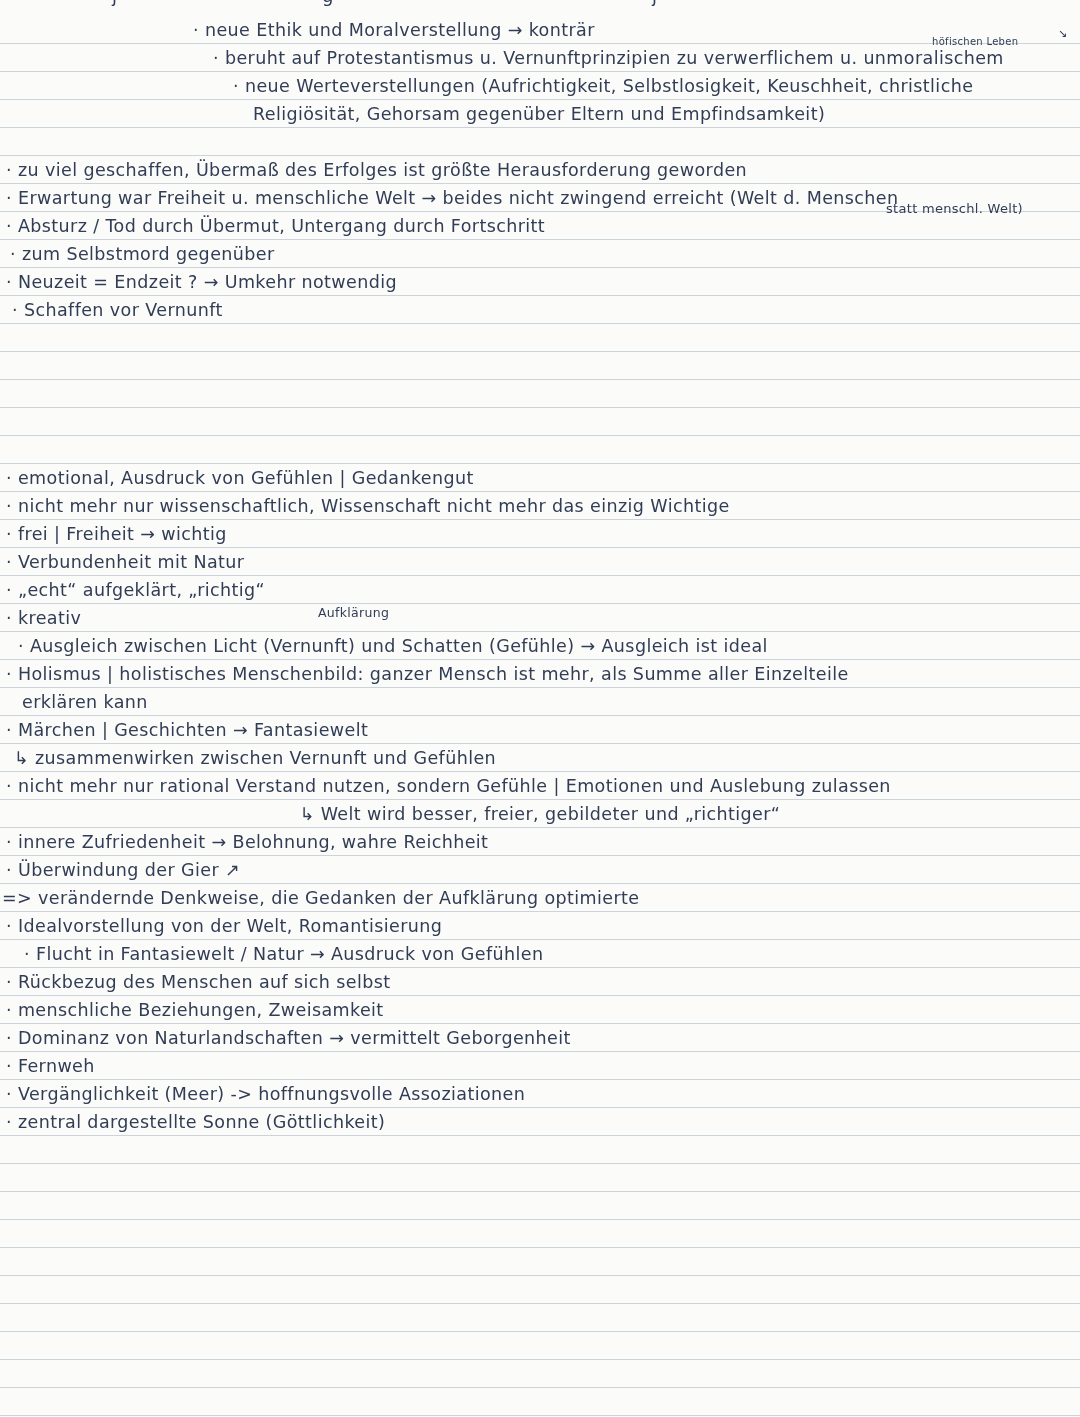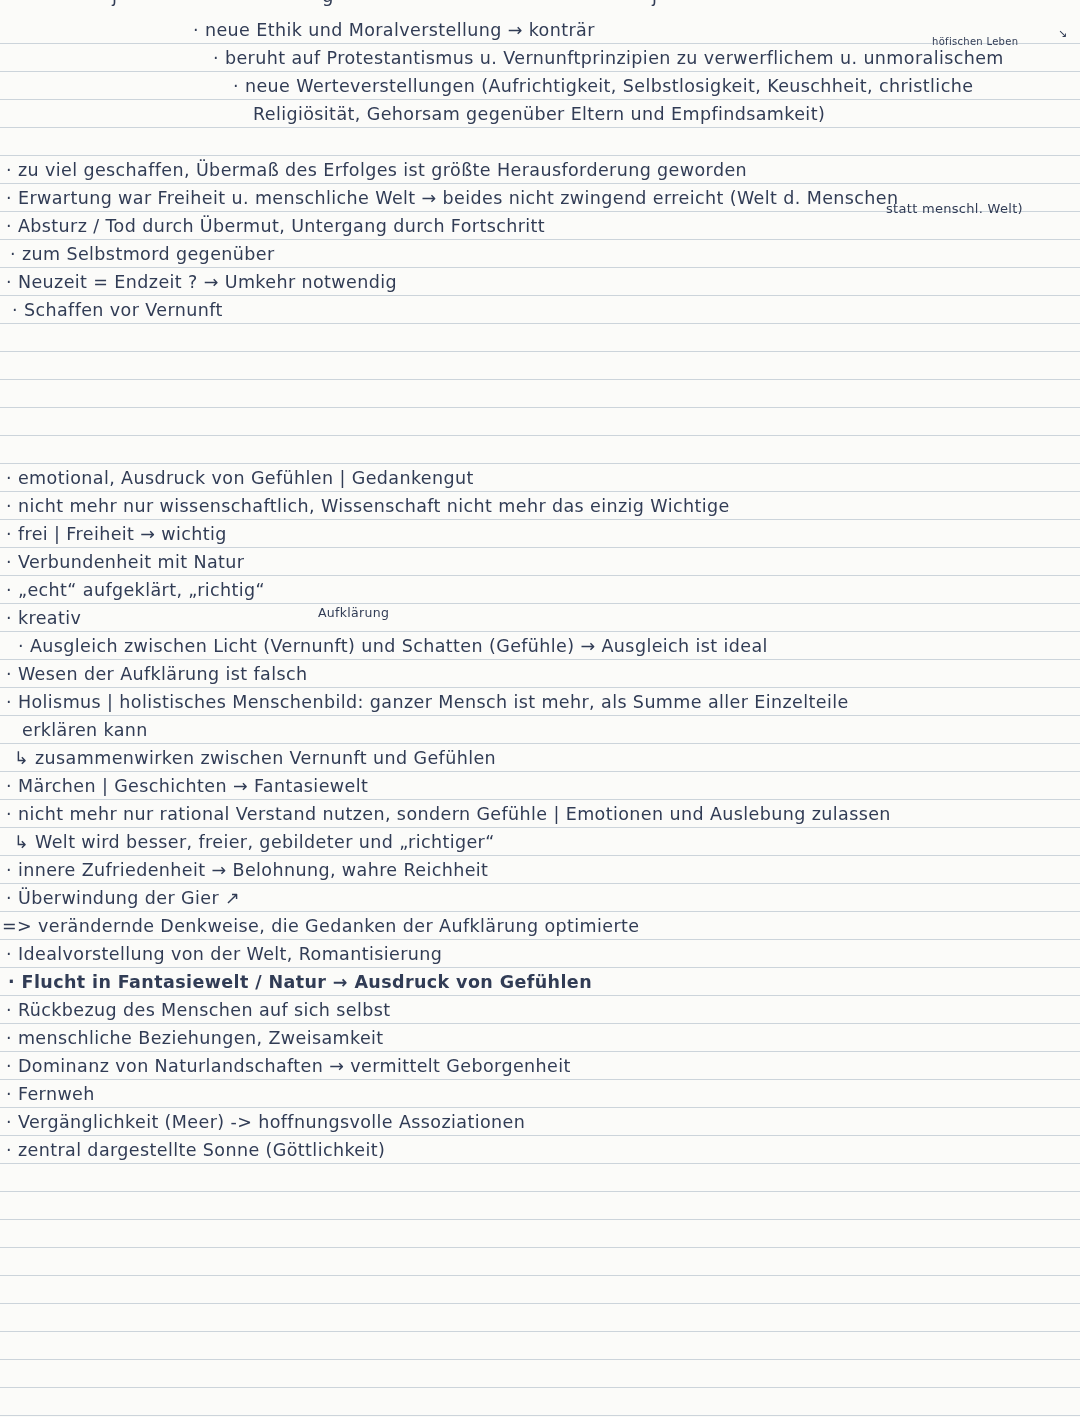--- a/index.html
+++ b/index.html
@@ -66,32 +66,31 @@
       <div class="row"></div>
       <div class="row"></div>
       <div class="row"></div>
       <div class="row" style="padding-left: 6px;"><span>· emotional, Ausdruck von Gefühlen | Gedankengut</span></div>
       <div class="row" style="padding-left: 6px;"><span>· nicht mehr nur wissenschaftlich, Wissenschaft nicht mehr das einzig Wichtige</span></div>
       <div class="row" style="padding-left: 6px;"><span>· frei | Freiheit → wichtig</span></div>
       <div class="row" style="padding-left: 6px;"><span>· Verbundenheit mit Natur</span></div>
       <div class="row" style="padding-left: 6px;"><span>· „echt“ aufgeklärt, „richtig“</span></div>
       <div class="row" style="padding-left: 6px;"><span>· kreativ</span></div>
       <div class="row" style="padding-left: 18px;"><span>· Ausgleich zwischen Licht (Vernunft) und Schatten (Gefühle) → Ausgleich ist ideal</span></div>
-      <div class="row" style="padding-left: 6px;"><span>· Wesen der Aufklärung ist falsch</span></div>
       <div class="row" style="padding-left: 6px;"><span>· Holismus | holistisches Menschenbild: ganzer Mensch ist mehr, als Summe aller Einzelteile</span></div>
       <div class="row" style="padding-left: 22px;"><span>erklären kann</span></div>
+      <div class="row" style="padding-left: 6px;"><span>· Märchen | Geschichten → Fantasiewelt</span></div>
       <div class="row" style="padding-left: 14px;"><span>↳ zusammenwirken zwischen Vernunft und Gefühlen</span></div>
-      <div class="row" style="padding-left: 6px;"><span>· Märchen | Geschichten → Fantasiewelt</span></div>
       <div class="row" style="padding-left: 6px;"><span>· nicht mehr nur rational Verstand nutzen, sondern Gefühle | Emotionen und Auslebung zulassen</span></div>
-      <div class="row" style="padding-left: 14px;"><span>↳ Welt wird besser, freier, gebildeter und „richtiger“</span></div>
+      <div class="row" style=" text-align: center;"><span>↳ Welt wird besser, freier, gebildeter und „richtiger“</span></div>
       <div class="row" style="padding-left: 6px;"><span>· innere Zufriedenheit → Belohnung, wahre Reichheit</span></div>
       <div class="row" style="padding-left: 6px;"><span>· Überwindung der Gier ↗</span></div>
       <div class="row" style="padding-left: 2px;"><span>=&gt; verändernde Denkweise, die Gedanken der Aufklärung optimierte</span></div>
       <div class="row" style="padding-left: 6px;"><span>· Idealvorstellung von der Welt, Romantisierung</span></div>
-      <div class="row" style="padding-left: 8px; font-weight: bold;"><span>· Flucht in Fantasiewelt / Natur → Ausdruck von Gefühlen</span></div>
+      <div class="row" style="padding-left: 24px;"><span>· Flucht in Fantasiewelt / Natur → Ausdruck von Gefühlen</span></div>
       <div class="row" style="padding-left: 6px;"><span>· Rückbezug des Menschen auf sich selbst</span></div>
       <div class="row" style="padding-left: 6px;"><span>· menschliche Beziehungen, Zweisamkeit</span></div>
       <div class="row" style="padding-left: 6px;"><span>· Dominanz von Naturlandschaften → vermittelt Geborgenheit</span></div>
       <div class="row" style="padding-left: 6px;"><span>· Fernweh</span></div>
       <div class="row" style="padding-left: 6px;"><span>· Vergänglichkeit (Meer) -&gt; hoffnungsvolle Assoziationen</span></div>
       <div class="row" style="padding-left: 6px;"><span>· zentral dargestellte Sonne (Göttlichkeit)</span></div>
       <div class="row"></div>
       <div class="row"></div>
       <div class="row"></div>
       <div class="row"></div>

